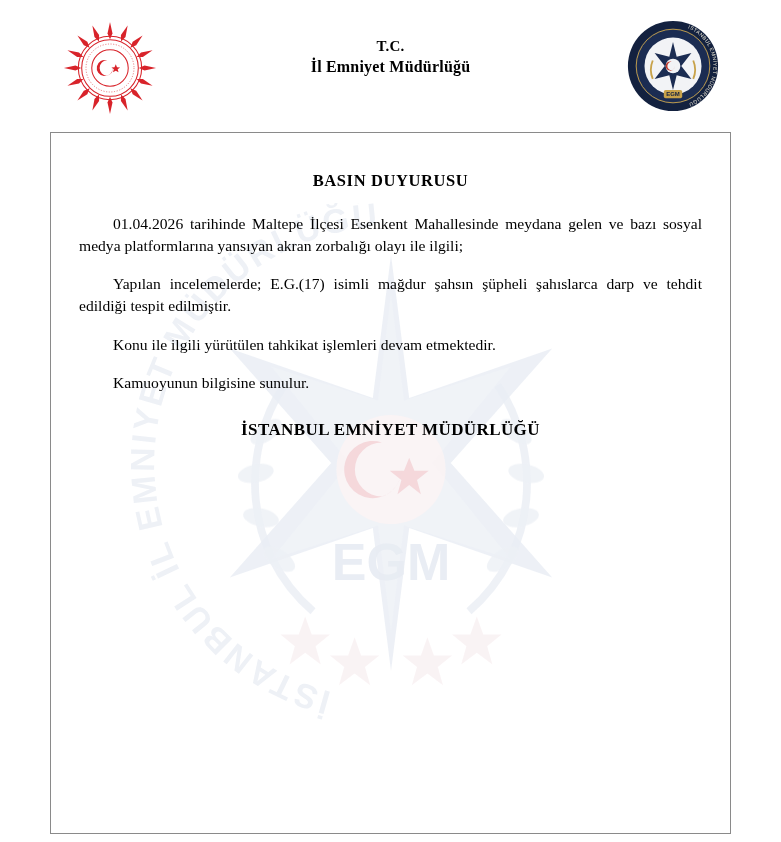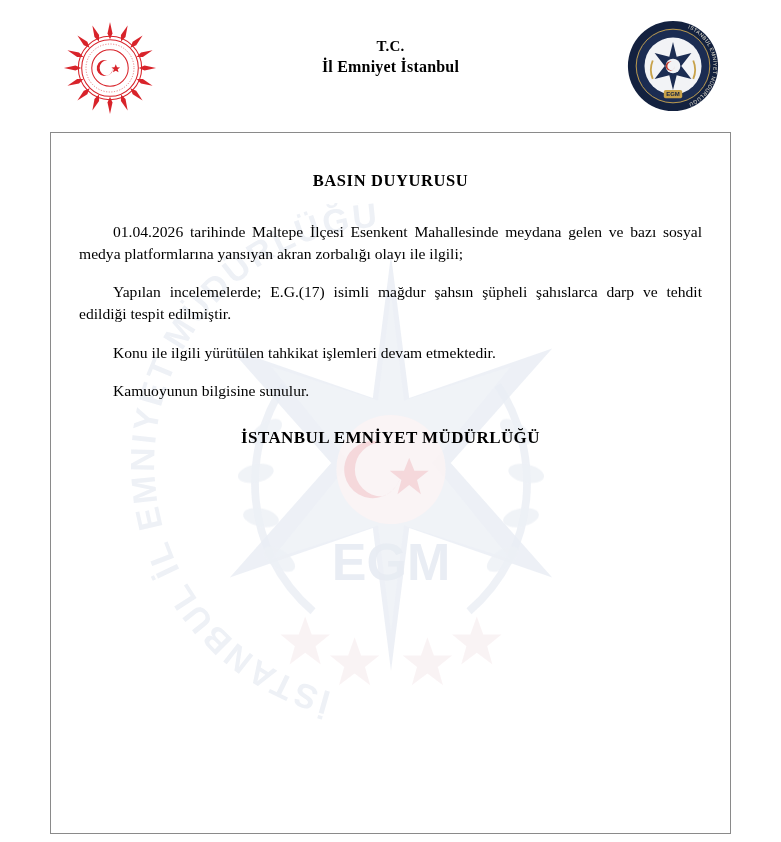--- a/index.html
+++ b/index.html
@@ -86,21 +86,21 @@
     z-index: 2;
     padding: 32px 28px 0 28px;
   }
 
   .doc-title {
     text-align: center;
     font-weight: bold;
     font-size: 16.5px;
     letter-spacing: 0.6px;
     margin-top: 6px;
-    margin-bottom: 30px;
+    margin-bottom: 22px;
   }
 
   p.para {
     font-size: 15.6px;
     line-height: 1.42;
     text-align: justify;
     text-justify: inter-word;
     margin: 0 0 16px 0;
     text-indent: 34px;
   }
@@ -157,21 +157,21 @@
         </g>
 
         <g fill="none" stroke="#d8232a" stroke-width="0.6" stroke-dasharray="1.2 1.6">
           <circle cx="50" cy="50" r="25"></circle>
         </g>
       </svg>
     </div>
 
     <div class="header-center">
       <div class="l1">T.C.</div>
-      <div class="l3">İl Emniyet İstanbul</div>
+      <div class="l3">İl Emniyet Müdürlüğü</div>
     </div>
 
     <div class="emblem-right">
       <svg viewBox="0 0 100 100" width="92" height="92" aria-hidden="true">
         <circle cx="50" cy="50" r="49" fill="#13213f"></circle>
         <circle cx="50" cy="50" r="41" fill="#1b2c52"></circle>
         <circle cx="50" cy="50" r="40" fill="none" stroke="#c8a24a" stroke-width="1"></circle>
         <circle cx="50" cy="50" r="31" fill="#f2f3f6"></circle>
 
         <path d="M28 44a26 26 0 0 0 0 20" fill="none" stroke="#c8a24a" stroke-width="2"></path>

